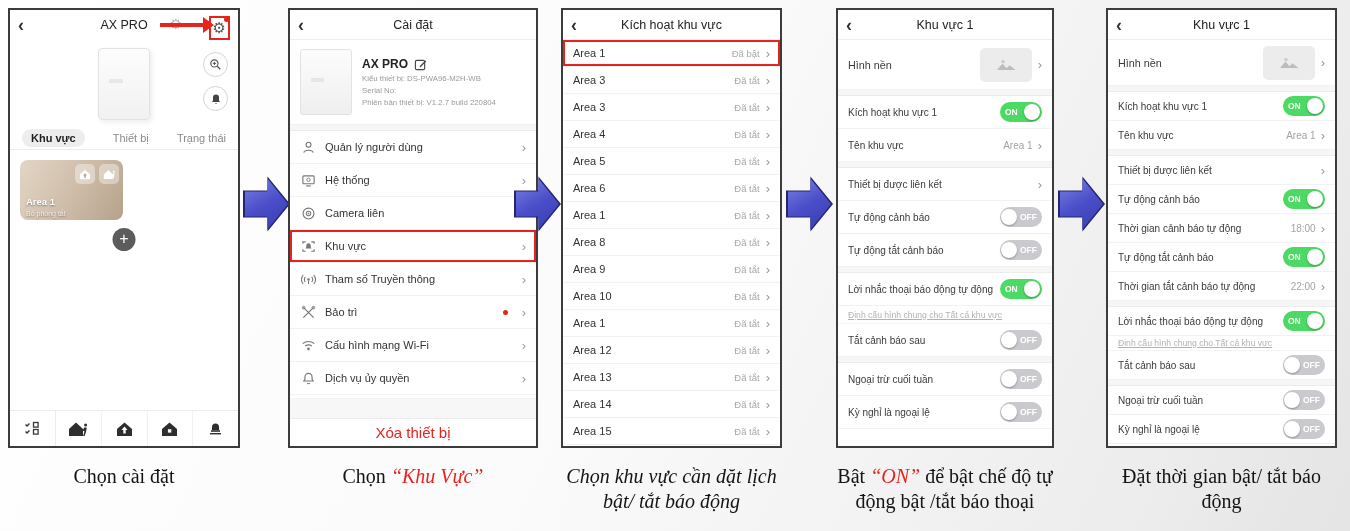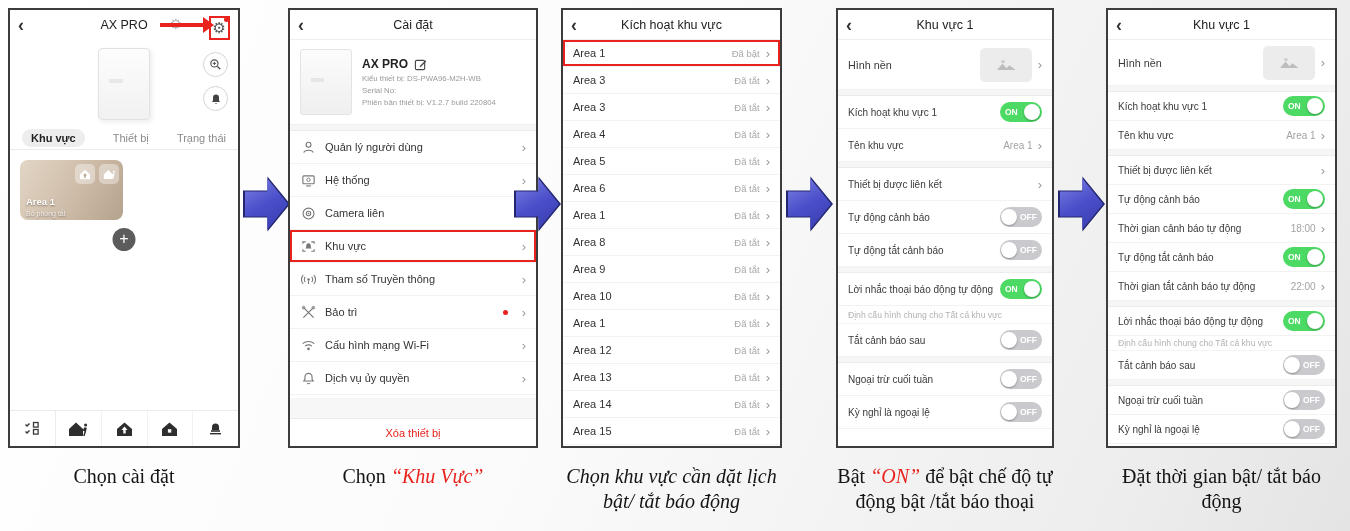--- a/index.html
+++ b/index.html
@@ -96,36 +96,36 @@
   .devname { font-size:12px; font-weight:bold; color:#222; display:flex; align-items:center; gap:6px; }
   .devline { font-size:7.8px; color:#9a9a9a; white-space:nowrap; }
   .mrow { display:flex; align-items:center; height:33px; padding:0 10px; gap:9px;
           border-bottom:1px solid #f2f2f2; cursor:pointer; }
   .mrow .mlbl { flex:1; font-size:11px; color:#333; }
   .micon { width:16px; display:flex; justify-content:center; }
   .reddot { width:5px; height:5px; border-radius:50%; background:#e8231d; margin-right:5px; }
   .s2fill { position:absolute; left:0; right:0; bottom:28px; top:388px; background:#f7f7f7; }
   .delbar { position:absolute; left:0; right:0; bottom:0; height:28px; background:#fff;
     border-top:1px solid #ececec; display:flex; align-items:center; justify-content:center;
-    color:#e8231d; font-size:11px; cursor:pointer; }
+    color:#e8231d; font-size:15px; cursor:pointer; }
   
   .arow { display:flex; align-items:center; height:27px; padding:0 10px;
           border-bottom:1px solid #f2f2f2; cursor:pointer; }
   .arow .lbl { flex:1; font-size:11px; color:#333; }
   .arow .st { font-size:9.5px; color:#a8a8a8; margin-right:6px; }
   
   .imgrow { display:flex; align-items:center; padding:0 10px; height:50px; border-bottom:1px solid #f2f2f2; cursor:pointer;}
   .imgrow .lbl { flex:1; font-size:10.8px; color:#3a3a3a; }
   .imgph { width:52px; height:34px; background:#ececec; border-radius:5px; margin-right:6px;
            display:flex; align-items:center; justify-content:center; }
   .s4 .srow { height:33px; }
   .s5 .srow { height:29px; }
   .s5 .imgrow { height:46px; }
   .note { font-size:8.6px; color:#b2b2b2; padding:0 10px; display:flex; align-items:center;
-          background:#fff; border-bottom:1px solid #f4f4f4; }
+          background:#fff; border-bottom:1px solid #f4f4f4;text-decoration:underline; }
   .s4 .note { height:18px; } .s5 .note { height:15px; }
   svg { display:block; }
 </style>
 </head>
 <body>
 
 <div class="col" style="left:8px;width:232px;">
   <div class="phone">
     <div class="hdr" style="border-bottom:none;">
       <span class="back"></span>

